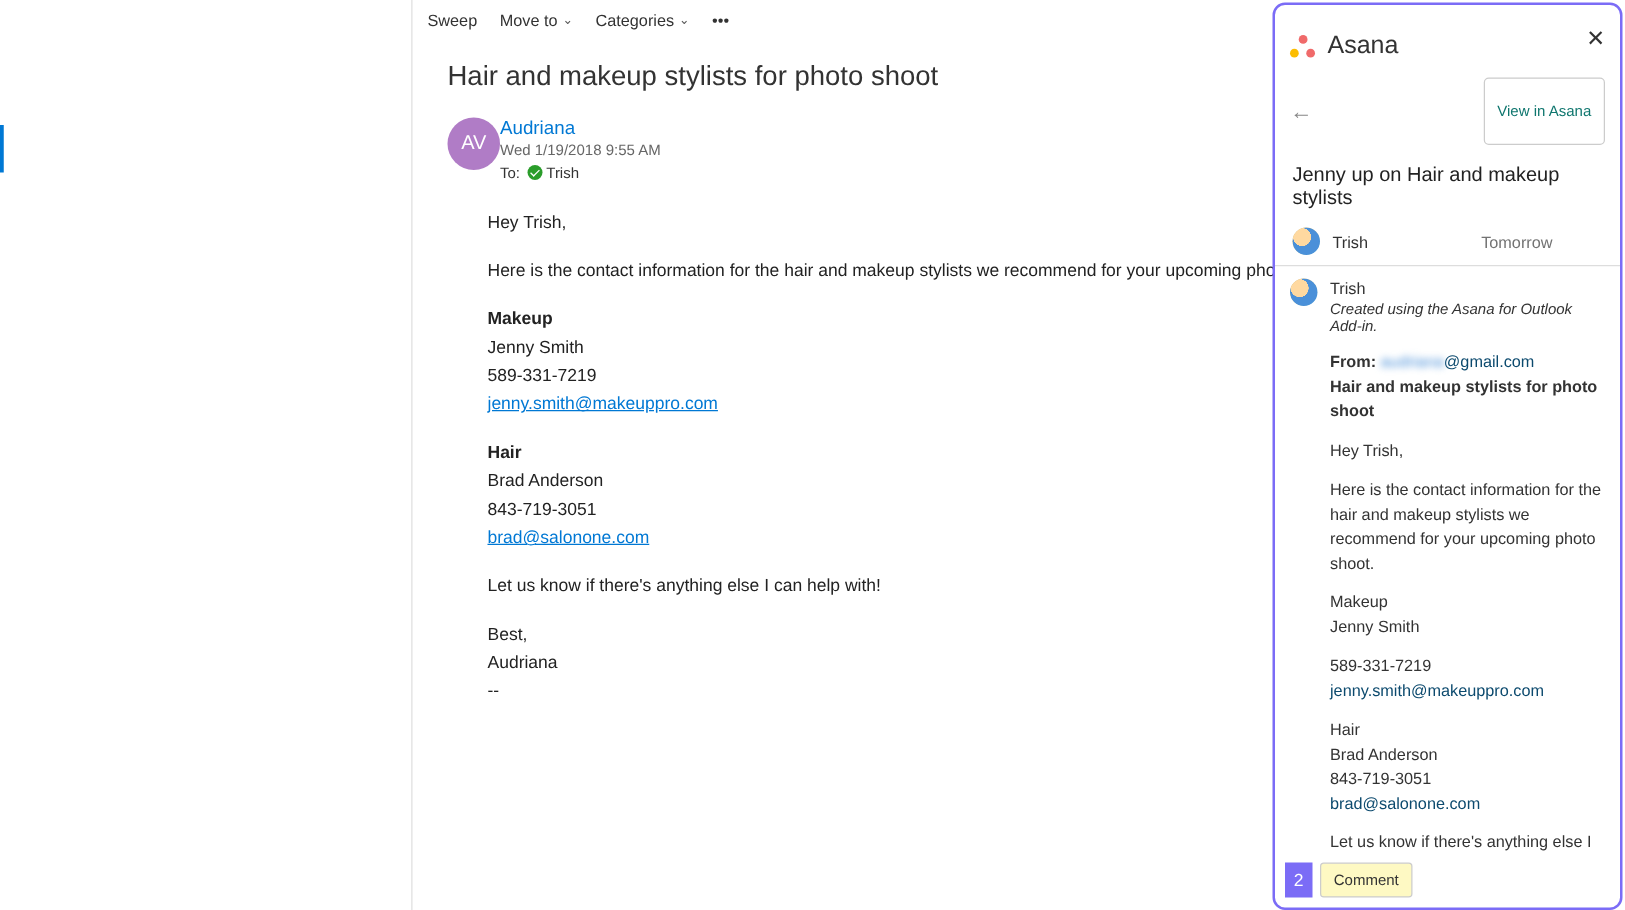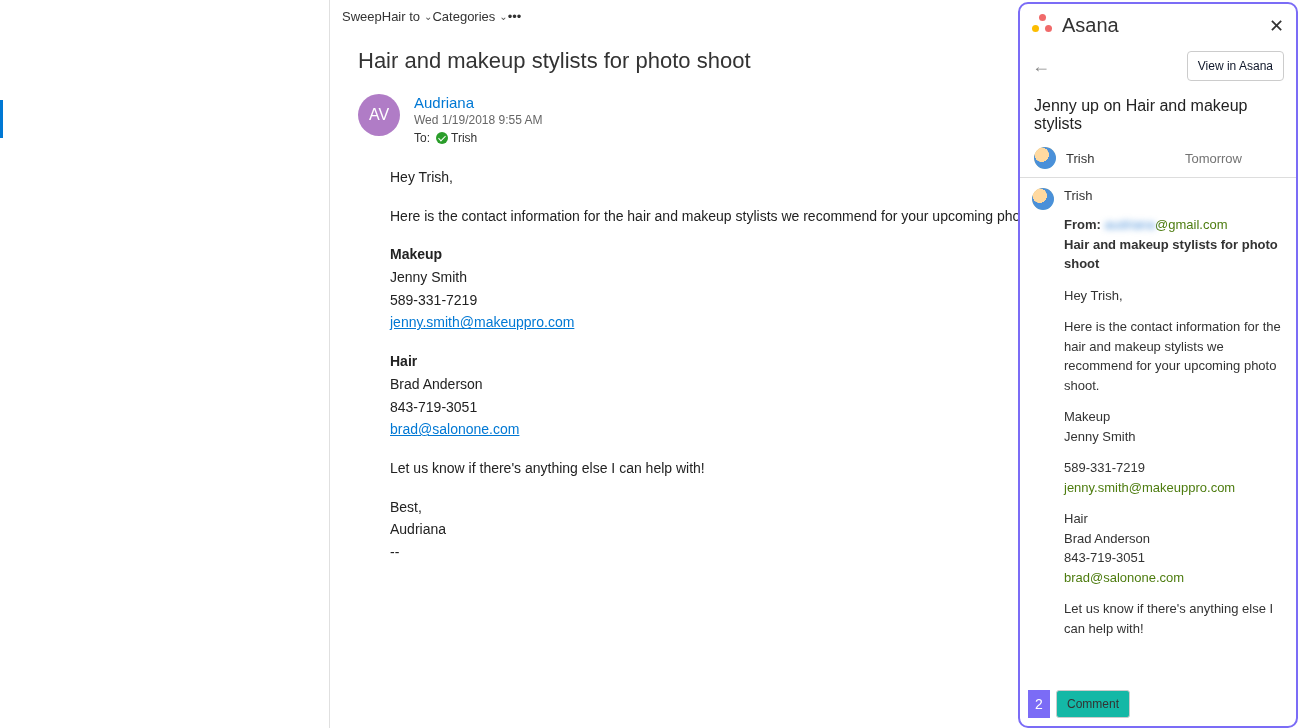--- a/index.html
+++ b/index.html
@@ -7,28 +7,28 @@
 
 .layout { display: flex; height: 100%; }
 .left-blank { width: 330px; height: 100%; background: #fff; border-right: 1px solid #e0e0e0; position: relative; }
 .left-blank .blue-strip { position: absolute; top: 100px; left: 0; width: 3px; height: 38px; background: #0078d4; }
 
 .center { flex: 1; height: 100%; background: #fff; overflow-y: scroll; scrollbar-width: none; }
 .center::-webkit-scrollbar { width: 8px; }
 .center::-webkit-scrollbar-thumb { background: #bbb; border-radius: 4px; }
 .center::-webkit-scrollbar-track { background: #eee; }
 
-.toolbar { height: 32px; display: flex; align-items: center; padding: 0 12px; font-size: 13px; color: #333; }
+.toolbar { height: 32px; display: flex; align-items: center; padding: 0 12px; font-size: 13px; color: #333; gap: 18px; }
 .toolbar .tool { cursor: pointer; display: inline-flex; align-items: center; gap: 4px; }
 .toolbar .spacer { flex: 1; }
 .toolbar .undo { display: inline-flex; align-items: center; gap: 6px; }
 
 .subject { padding: 16px 28px 8px; font-size: 22px; color: #333; font-weight: 400; }
 
-.msg-header { display: flex; padding: 12px 28px; gap: 14px; align-items: flex-start; }
+.msg-header { display: flex; padding: 12px 28px; align-items: flex-start; }
 .avatar { width: 42px; height: 42px; border-radius: 50%; background: #b07cc6; color: #fff; display: flex; align-items: center; justify-content: center; font-size: 16px; font-weight: 400; }
 .sender-block { flex: 1; }
 .sender-name { color: #0078d4; font-size: 15px; cursor: pointer; }
 .sender-date { color: #666; font-size: 12px; margin-top: 2px; }
 .to-line { font-size: 12px; color: #333; margin-top: 4px; display: flex; align-items: center; gap: 6px; }
 .to-line .recipient { display: inline-flex; align-items: center; gap: 3px; }
 .green-check { width: 12px; height: 12px; border-radius: 50%; background: #2a9d2a; position: relative; display: inline-block; }
 .green-check::after { content: ''; position: absolute; left: 3.5px; top: 1.5px; width: 3px; height: 6px; border: solid #fff; border-width: 0 1.5px 1.5px 0; transform: rotate(45deg); }
 
 .header-actions { display: flex; gap: 8px; align-items: center; }
@@ -48,72 +48,72 @@
 
 .body-text { padding: 10px 60px 40px; font-size: 14px; color: #222; line-height: 1.55; }
 .body-text p { margin-bottom: 1px; }
 .body-text .gap { height: 16px; }
 .body-text .section { font-weight: 600; }
 .body-text a { color: #0078d4; text-decoration: underline; }
 
 
 .asana { position: absolute; top: 2px; right: 2px; bottom: 0; width: 280px; background: #fff; border: 2px solid #7b6cf6; border-radius: 10px; display: flex; flex-direction: column; overflow: hidden; }
 .asana-top { padding: 10px 12px; display: flex; align-items: center; }
-.asana-logo { display: flex; align-items: flex-start; gap: 10px; }
+.asana-logo { display: flex; align-items: center; gap: 10px; margin-top: 11px; }
 .asana-dots { width: 20px; height: 18px; position: relative; }
 .asana-dots span { width: 7px; height: 7px; border-radius: 50%; position: absolute; }
 .asana-dots span:nth-child(1){ top:0; left:6.5px; background:#f06a6a; }
 .asana-dots span:nth-child(2){ bottom:0; left:0; background:#fcbd01; }
 .asana-dots span:nth-child(3){ bottom:0; right:0; background:#f06a6a; }
 .asana-title { font-size: 20px; color: #333; font-weight: 400; }
 .asana-top .close { margin-left: auto; font-size: 18px; cursor: pointer; color: #333; }
 
 .asana-nav { display: flex; align-items: center; padding: 4px 12px 10px; gap: 8px; }
 .back-arrow { font-size: 18px; color: #888; cursor: pointer; }
-.view-in { margin-left: auto; border: 1px solid #ccc; border-radius: 4px; padding: 7px 10px; font-size: 12px; color: #0f172a; cursor: pointer; background: #fff; text-align: center; }
+.view-in { margin-left: auto; border: 1px solid #ccc; border-radius: 4px; padding: 19px 10px; font-size: 12px; color: #0f766e; cursor: pointer; background: #fff; text-align: center; }
 
 .task-title { padding: 6px 14px; font-size: 16px; color: #222; font-weight: 400; }
 .assignee { display: flex; align-items: center; gap: 10px; padding: 8px 14px; }
 .sm-avatar { width: 22px; height: 22px; border-radius: 50%; background: linear-gradient(135deg,#f5c26b,#6bbef5); display: flex; align-items: center; justify-content: center; font-size: 9px; color: #fff; overflow: hidden; }
 .sm-avatar::before { content: ''; width: 100%; height: 100%; background: radial-gradient(circle at 35% 35%, #ffd9a0 0 35%, #4a90d9 36% 100%); display: block; border-radius: 50%; }
 .assignee-name { font-size: 13px; color: #333; }
 .due { font-size: 13px; color: #737373; }
 .assignee .spacer2 { flex: 1; }
 .task-desc { padding: 4px 14px 14px; font-size: 13px; color: #333; }
 
 .asana-divider { height: 1px; background: #ddd; }
 
 .asana-scroll { flex: 1; overflow-y: auto; padding: 10px 12px; }
 .comment-row { display: flex; gap: 10px; }
 .comment-content { flex: 1; }
 .comment-user { font-size: 13px; color: #333; }
 .comment-meta { font-size: 12px; color: #333; font-style: italic; margin-top: 2px; }
 .blk { margin-top: 12px; font-size: 13px; color: #333; line-height: 1.5; }
-.blk a { color: #4d7c0f; text-decoration: none; }
+.blk a { color: #0c4a6e; text-decoration: none; }
 .blk .bold { font-weight: 700; }
 .blurred { color: #4a90d9; filter: blur(3px); user-select: none; }
 
 .asana-footer { display: flex; gap: 6px; padding: 8px 8px; align-items: center; }
 .badge-foot { width: 22px; height: 28px; background: #7b6cf6; color: #fff; display: flex; align-items: center; justify-content: center; font-size: 14px; }
 .add-email { flex: 1; background: #5b9bf0; color: #fff; border: none; height: 28px; border-radius: 3px; font-size: 13px; cursor: pointer; }
-.comment-btn { background: #14b8a6; border: 1px solid #ccc; height: 28px; border-radius: 3px; padding: 0 10px; font-size: 12px; color: #333; cursor: pointer; }
+.comment-btn { background: #fef9c3; border: 1px solid #ccc; height: 28px; border-radius: 3px; padding: 0 10px; font-size: 12px; color: #333; cursor: pointer; }
 </style>
 </head>
 <body>
 
 <div class="layout">
   <div class="left-blank">
     <div class="blue-strip"></div>
   </div>
 
   <div class="center">
     <div class="toolbar">
       <span class="tool">Sweep</span>
       <span class="tool">
-          <span>Hair to</span> 
+          <span>Move to</span> 
           <span class="chev">⌄</span>
         </span>
       <span class="tool">
           <span>Categories</span> 
           <span class="chev">⌄</span>
         </span>
       <span class="tool">•••</span>
       <span class="spacer"></span>
       <span class="undo tool">
         <svg width="14" height="14" viewBox="0 0 24 24" fill="none" stroke="#333" stroke-width="2">
@@ -214,20 +214,21 @@
     <span style="width:30px"></span>
   </div>
 
   <div class="asana-divider"></div>
 
   <div class="asana-scroll">
     <div class="comment-row">
       <span class="sm-avatar"></span>
       <div class="comment-content">
         <div class="comment-user">Trish</div>
+        <div class="comment-meta">Created using the Asana for Outlook Add-in.</div>
         <div class="blk">
           <span class="bold">From:</span>
           <span class="blurred">audriana</span><a href="#">@gmail.com</a><br>
           <span class="bold">Hair and makeup stylists for photo shoot</span>
         </div>
         <div class="blk">Hey Trish,</div>
         <div class="blk">Here is the contact information for the hair and makeup stylists we recommend for your upcoming photo shoot.</div>
         <div class="blk">
           <span>Makeup</span><br>
           <span>Jenny Smith</span>

